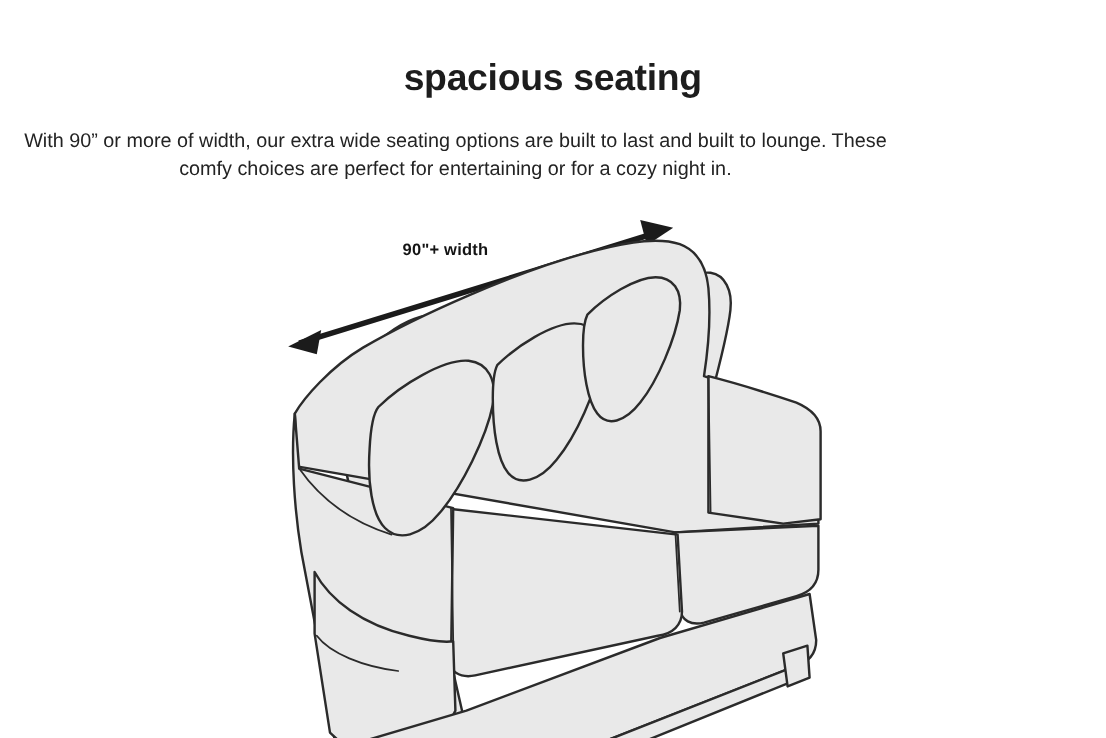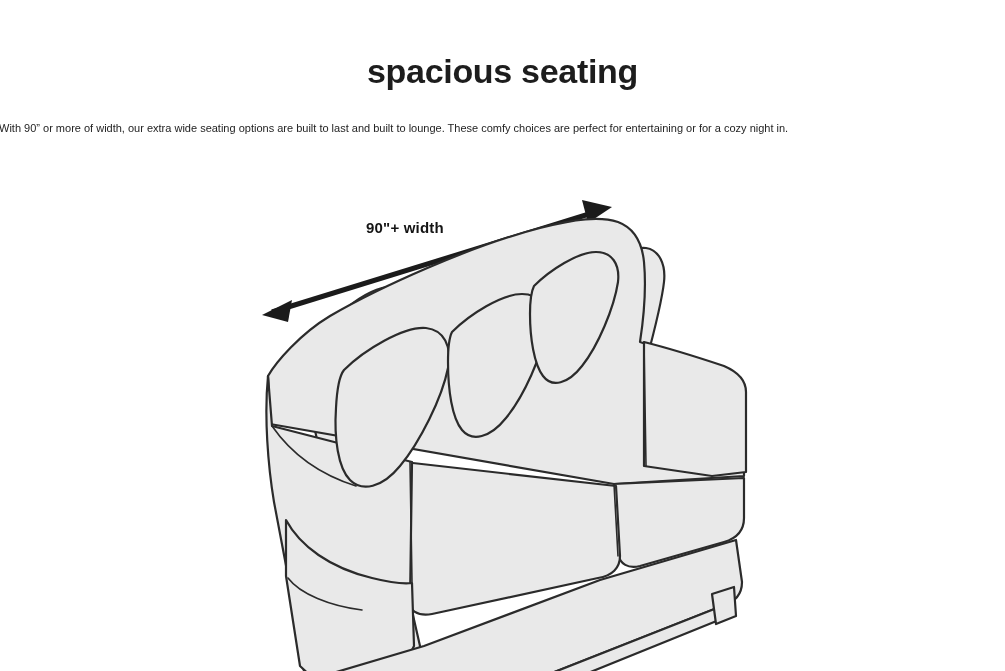--- a/index.html
+++ b/index.html
@@ -31,22 +31,22 @@
     font-weight: bold;
     letter-spacing: -0.3px;
     color: #1d1d1d;
   }
   .subcopy {
     position: absolute;
     top: 116px;
     left: 50%;
     transform: translateX(-50%);
     width: 830px;
-    text-align: left;
-    font-size: 11px;
+    text-align: center;
+    font-size: 18px;
     line-height: 25px;
     color: #232323;
   }
   .illustration {
     position: absolute;
     top: 176px;
     left: 0;
     width: 1005px;
     height: 495px;
   }

